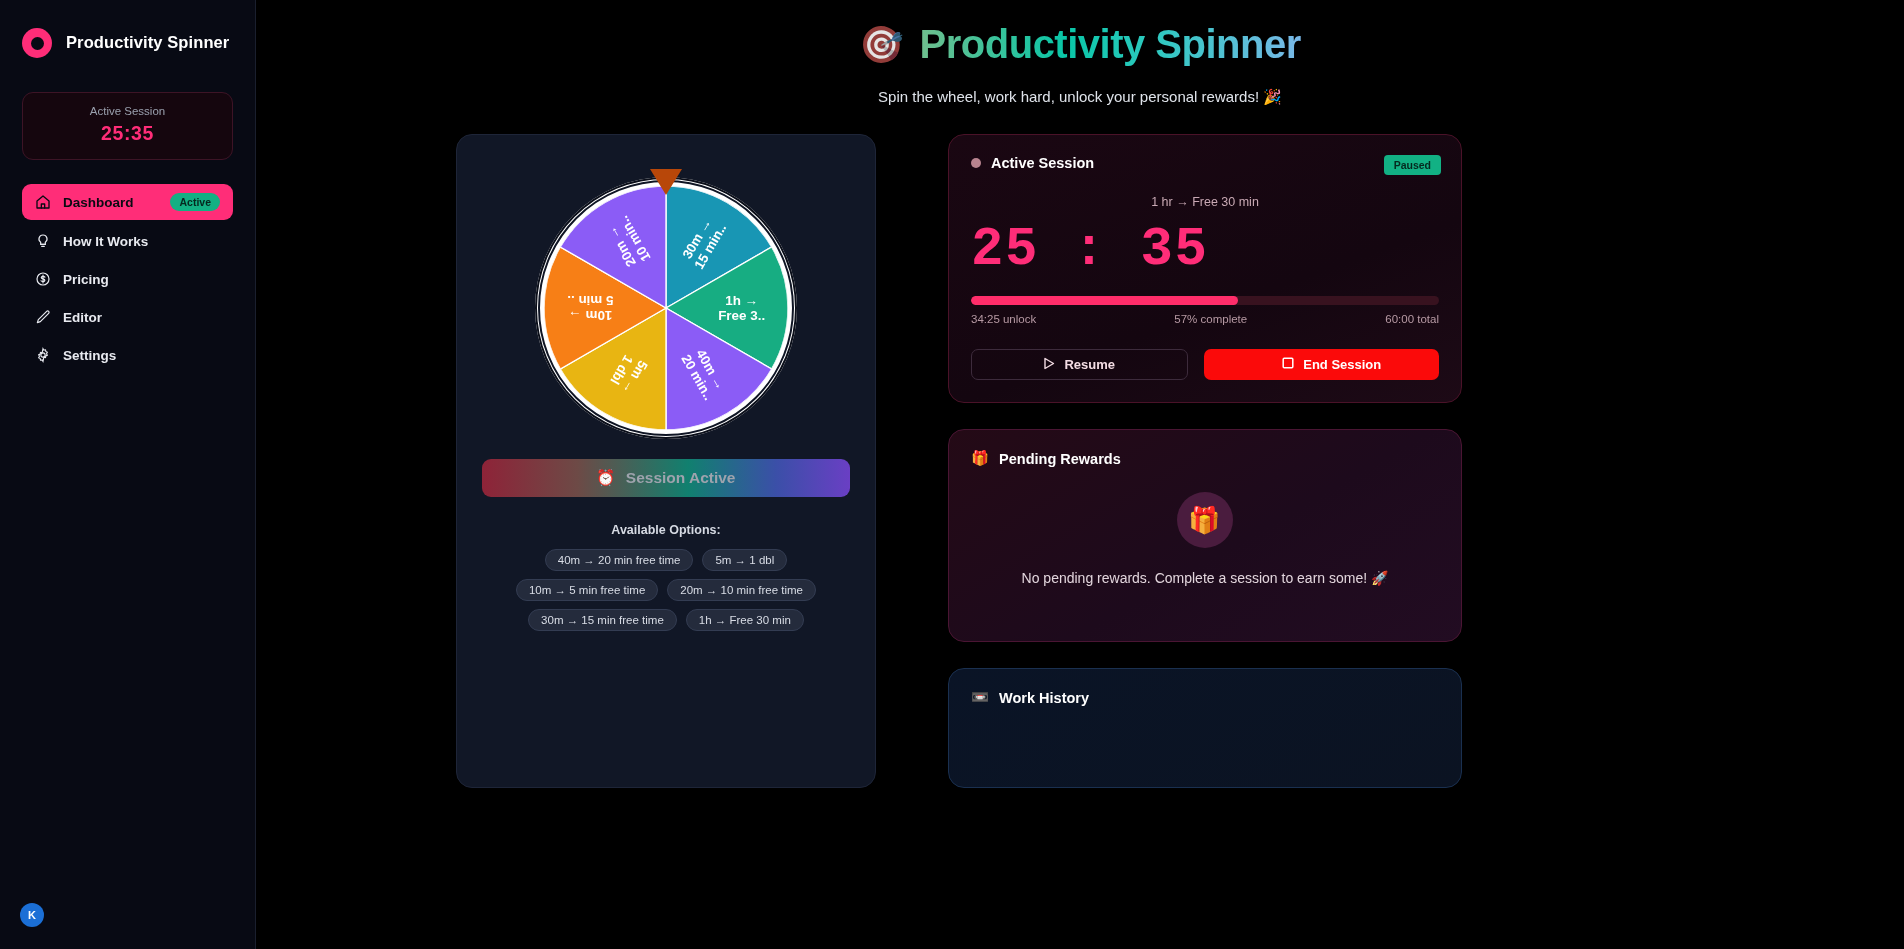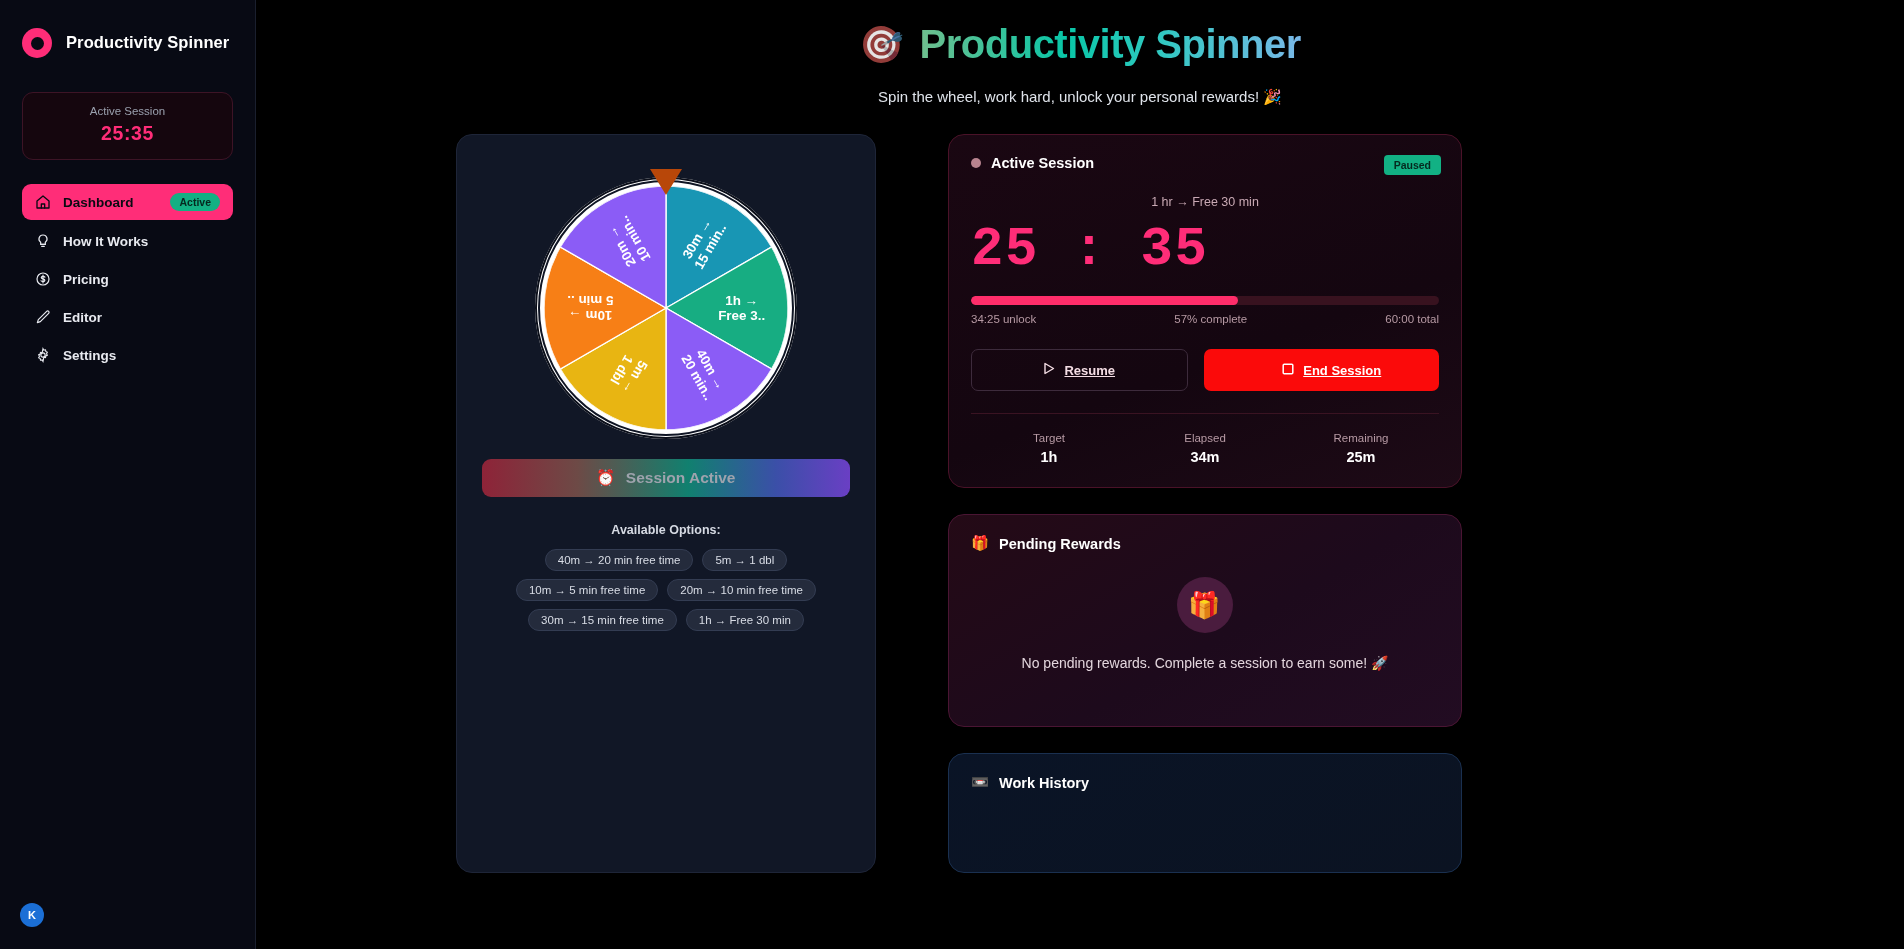--- a/index.html
+++ b/index.html
@@ -131,22 +131,22 @@
   .reward-line { text-align: center; margin-top: 24px; font-size: 12.5px; color: #c9a9b4; }
   .big-timer {
     text-align: left; margin-top: 10px;
     font-size: 54px; font-weight: bold; color: #ff2d78; letter-spacing: 1.5px; font-family: Liberation Mono, monospace;
   }
   .progress-track { height: 9px; border-radius: 6px; background: #38121f; margin-top: 16px; overflow: hidden; }
   .progress-fill { height: 100%; border-radius: 6px; background: #ff2d6a; }
   .progress-meta { display: flex; justify-content: space-between; margin-top: 8px; font-size: 11.5px; color: #b79aa4; }
   .btn-row { display: flex; gap: 16px; margin-top: 24px; }
   .btn {
-    flex: 1; height: 42px; border-radius: 7px; font-size: 13px; font-weight: bold;
-    display: flex; align-items: center; justify-content: center; gap: 9px; cursor: pointer; text-decoration: underline;
+    flex: 1; height: 31px; border-radius: 7px; font-size: 13px; font-weight: bold;
+    display: flex; align-items: center; justify-content: center; gap: 9px; cursor: pointer;
   }
   .btn-resume { background: transparent; border: 1px solid #3d2b3c; color: #f4dde4; }
   .btn-end { background: #fb0a0a; border: none; color: #ffffff; padding-left: 21px; }
   .stats-row {
     display: flex; margin-top: 22px; padding-top: 18px; border-top: 1px solid #3a1322;
   }
   .stat { flex: 1; text-align: center; }
   .stat .k { font-size: 11.5px; color: #b79aa4; margin-bottom: 5px; }
   .stat .v { font-size: 14.5px; font-weight: bold; color: #ffffff; }
 
@@ -337,34 +337,20 @@
             <button class="btn btn-end">
               <span>
                 <svg width="12" height="12" viewBox="0 0 12 12" fill="none" stroke="currentColor" stroke-width="1.5">
                     <rect x="1.2" y="1.2" width="9.6" height="9.6" rx="1"></rect>
                   </svg>
               </span>
               <span>End Session</span>
             </button>
           </div>
 
-          <div class="stats-row">
-            <div class="stat">
-              <div class="k">Target</div>
-              <div class="v">1h</div>
-            </div>
-            <div class="stat">
-              <div class="k">Elapsed</div>
-              <div class="v">34m</div>
-            </div>
-            <div class="stat">
-              <div class="k">Remaining</div>
-              <div class="v">25m</div>
-            </div>
-          </div>
         </section>
 
         <section class="card card-rewards">
           <div class="card-title">
             <span>🎁</span>
             <span>Pending Rewards</span>
           </div>
           <div class="rewards-empty">
             <div class="gift-circle">🎁</div>
             <div class="rewards-empty-text">No pending rewards. Complete a session to earn some! 🚀</div>

